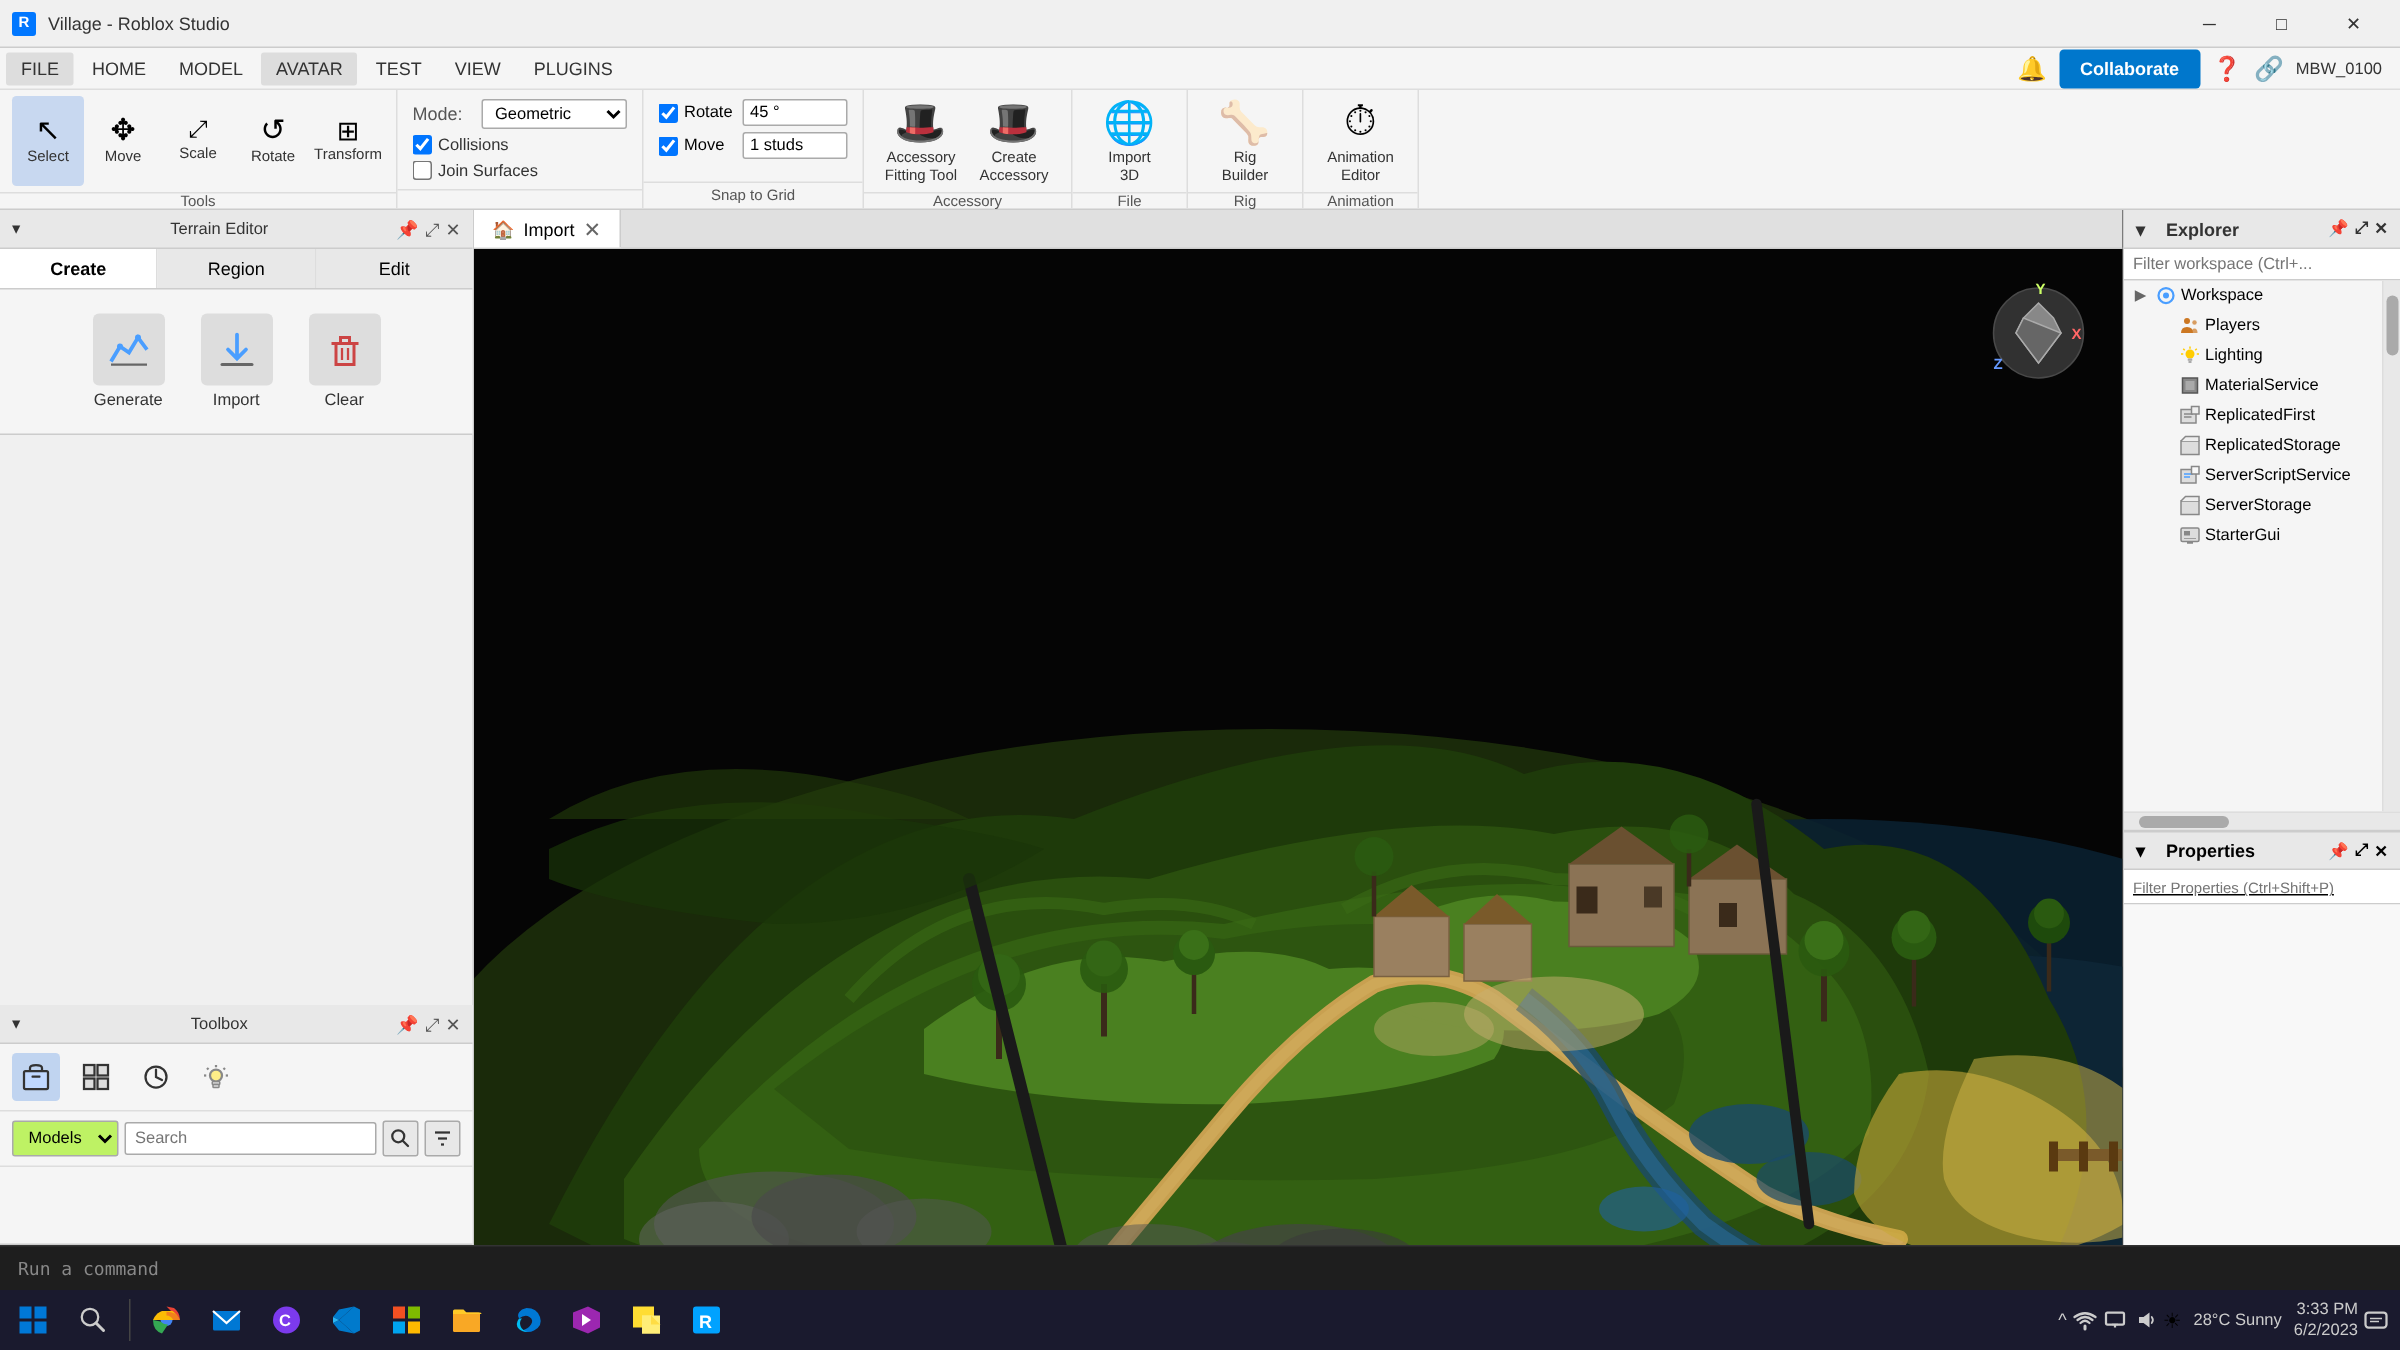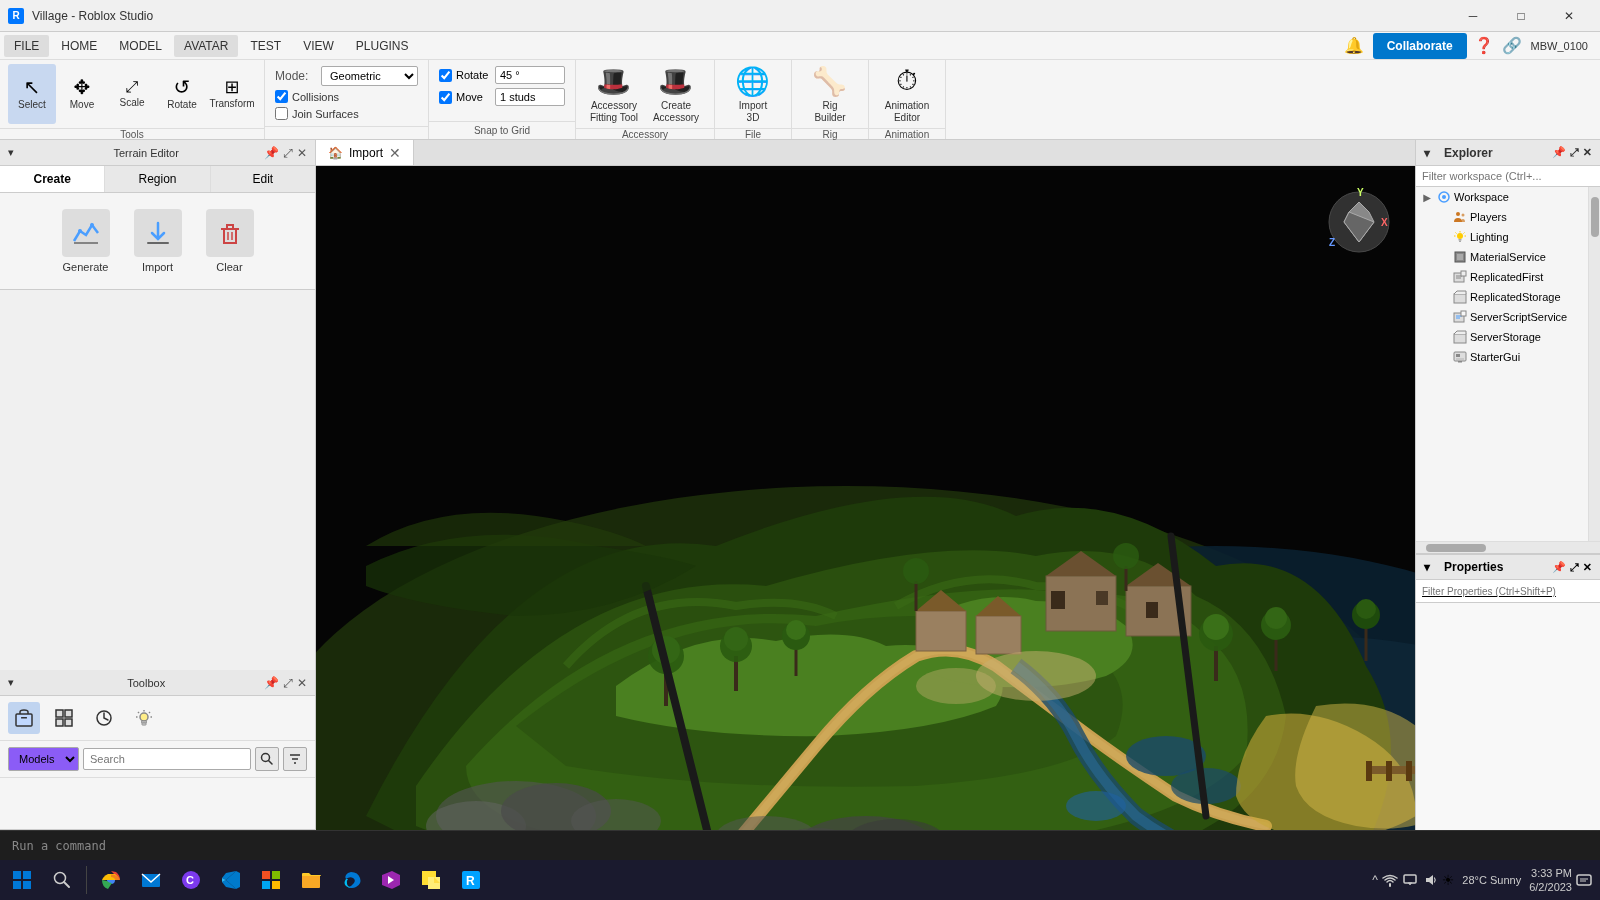--- a/index.html
+++ b/index.html
@@ -215,21 +215,21 @@
       display: flex;
       align-items: center;
       padding: 6px 8px;
       gap: 4px;
       border-bottom: 1px solid #ddd;
     }
     .tbx-dropdown {
       padding: 4px 6px;
       font-size: 11px;
       border: 1px solid #aaa;
-      background: #8b5cf6;
+      background: #bef264;
       border-radius: 2px;
       cursor: pointer;
     }
     .tbx-search-input {
       flex: 1;
       padding: 4px 6px;
       font-size: 11px;
       border: 1px solid #aaa;
       border-radius: 2px;
     }

